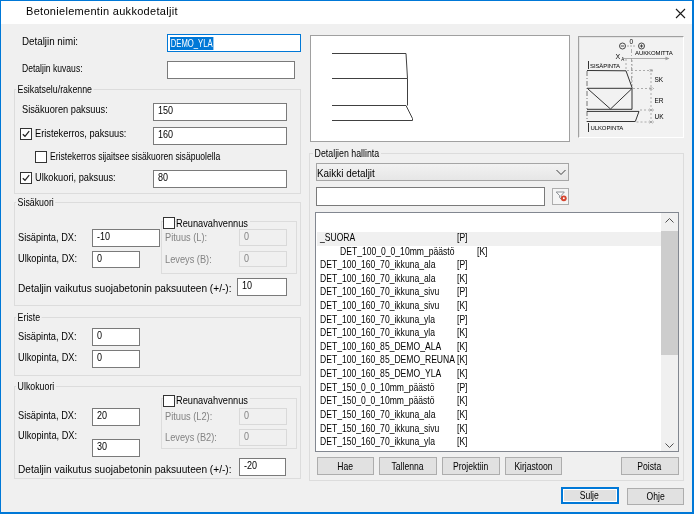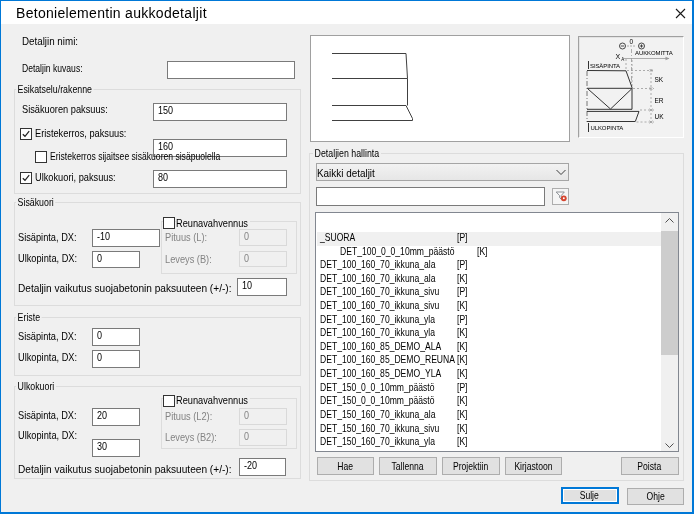--- a/index.html
+++ b/index.html
@@ -1,17 +1,17 @@
 <!DOCTYPE html>
 <html><head><meta charset="utf-8"><style>
 html,body{margin:0;padding:0;width:694px;height:514px;overflow:hidden;}
 body{font-family:"Liberation Sans",sans-serif;font-size:11px;color:#000;}
 #dlg{position:absolute;left:0;top:0;width:694px;height:514px;background:#f0f0f0;box-sizing:border-box;border:solid #0078d7;border-width:1px 2px 2px 1px;}
 .tb{position:absolute;left:0;top:0;right:0;height:23px;background:#fff;}
-.tb .cap{position:absolute;left:15px;top:4px;font-size:14px;letter-spacing:.3px;}
+.tb .cap{position:absolute;left:25px;top:4px;font-size:11px;letter-spacing:.3px;}
 .abs{position:absolute;}
 .lbl{position:absolute;white-space:nowrap;line-height:12px;transform:scaleX(.84);transform-origin:0 50%;}
 .gray{color:#838383;}
 .txt{position:absolute;background:#fff;border:1px solid #7a7a7a;box-sizing:border-box;line-height:13px;padding-left:4px;white-space:nowrap;}
 .dis{background:#f0f0f0;border:1px solid #d9d9d9;color:#838383;}
 .grp{position:absolute;border:1px solid #dcdcdc;box-sizing:border-box;}
 .leg{position:absolute;background:#f0f0f0;white-space:nowrap;line-height:11px;padding:0 2px;transform:scaleX(.8);transform-origin:0 50%;}
 .cb{position:absolute;width:12px;height:12px;background:#fff;border:1px solid #333;box-sizing:border-box;}
 .btn{position:absolute;background:#e1e1e1;border:1px solid #adadad;box-sizing:border-box;text-align:center;font-size:11px;}
 .btn i{display:inline-block;font-style:normal;transform:scaleX(.78);transform-origin:50% 50%;}
@@ -24,31 +24,34 @@
 
 <div class="tb">
  <span class="cap">Betonielementin aukkodetaljit</span>
  <svg class="abs" style="left:674px;top:7px" width="11" height="11" viewBox="0 0 11 11">
         <path d="M1,1 L10,10 M10,1 L1,10" stroke="#1a1a1a" stroke-width="1.1" fill="none"></path>
       </svg>
 </div>
 
 <div class="lbl" style="left:21px;top:34.2px;transform:scaleX(.89)">Detaljin nimi:</div>
 <div class="lbl" style="left:21px;top:60.6px;transform:scaleX(.78)">Detaljin kuvaus:</div>
+<div class="txt" style="left:166px;top:33px;width:134px;height:18px;border-color:#0078d7">
+  <span style="position:absolute;left:1.5px;top:2px;background:#0078d7;color:#fff;height:13px;line-height:13px;padding:0 1px;" id="sel">DEMO_YLA</span>
+</div>
 <div class="txt" style="left:166px;top:60px;width:128px;height:18px"></div>
 
 <div class="grp" style="left:13px;top:88px;width:287px;height:105px"></div>
 <div class="leg" style="left:15px;top:83px">Esikatselu/rakenne</div>
 <div class="lbl" style="left:21px;top:101.9px">Sisäkuoren paksuus:</div>
 <div class="txt" style="left:151.5px;top:102px;width:134px;height:18px"><i class="v">150</i></div>
 <div class="cb" style="left:19px;top:126.5px"><svg width="10" height="10" viewBox="0 0 10 10">
         <path d="M1.8,5.2 L4,7.3 L8.2,2.2" stroke="#222" stroke-width="1.2" fill="none"></path>
       </svg></div>
 <div class="lbl" style="left:34px;top:125.6px">Eristekerros, paksuus:</div>
-<div class="txt" style="left:151.5px;top:138px;width:134px;height:18px"><i class="v">160</i></div>
+<div class="txt" style="left:151.5px;top:126px;width:134px;height:18px"><i class="v">160</i></div>
 <div class="cb" style="left:34px;top:149.5px"></div>
 <div class="lbl" style="left:49px;top:149.2px;transform:scaleX(.78)">Eristekerros sijaitsee sisäkuoren sisäpuolella</div>
 <div class="cb" style="left:19px;top:171px"><svg width="10" height="10" viewBox="0 0 10 10">
         <path d="M1.8,5.2 L4,7.3 L8.2,2.2" stroke="#222" stroke-width="1.2" fill="none"></path>
       </svg></div>
 <div class="lbl" style="left:34px;top:169.5px">Ulkokuori, paksuus:</div>
 <div class="txt" style="left:151.5px;top:168.5px;width:134px;height:18px"><i class="v">80</i></div>
 
 <div class="grp" style="left:13px;top:201px;width:287px;height:104px"></div>
 <div class="leg" style="left:15px;top:196px">Sisäkuori</div>

